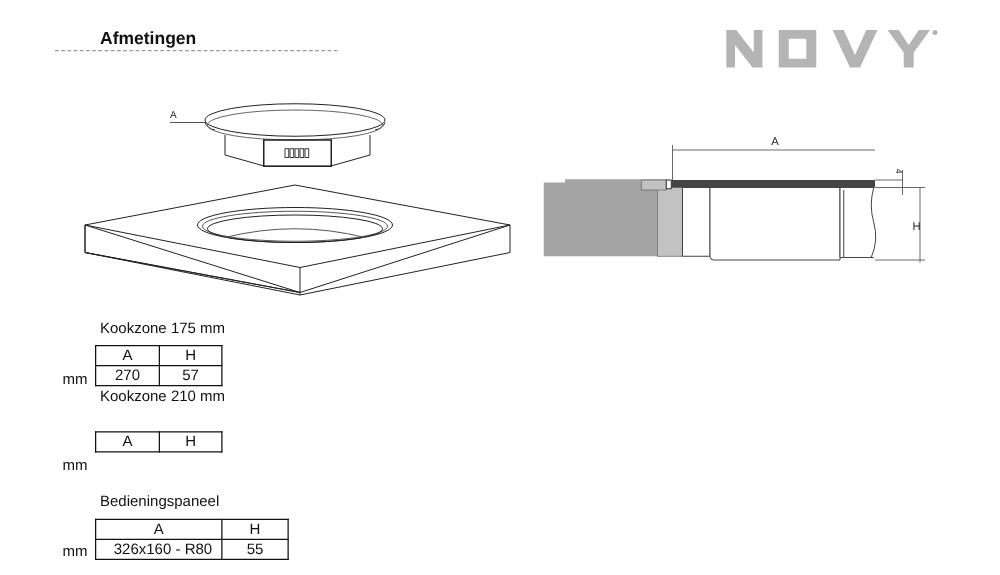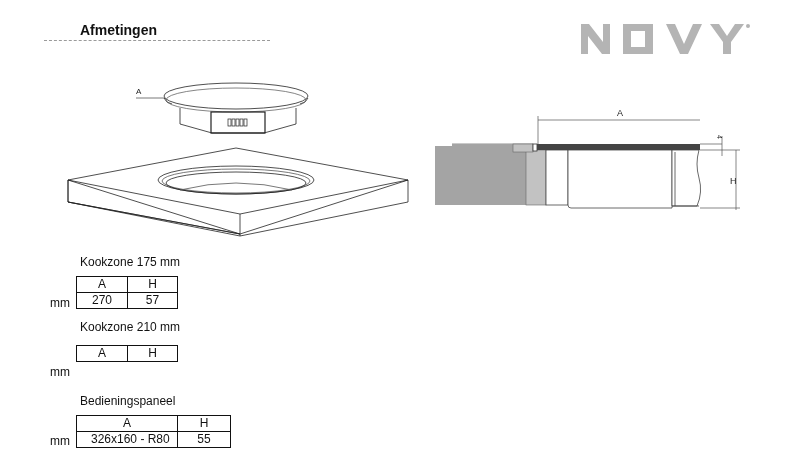--- a/index.html
+++ b/index.html
@@ -114,21 +114,21 @@
     <td style="width:50px">A</td>
     <td>H</td>
   </tr>
   <tr>
     <td>270</td>
     <td>57</td>
   </tr>
 </tbody>
   </table>
 
-<div class="section-label" style="left:80px;top:320px;">Kookzone 210 mm</div>
+<div class="section-label" style="left:80px;top:310px;">Kookzone 210 mm</div>
 <div class="unit" style="left:50px;top:365px;">mm</div>
 <table class="dims" style="left:76px;top:345px;width:102px;">
   <tbody>
       <tr>
     <td style="width:50px">A</td>
     <td>H</td>
   </tr>
 </tbody>
   </table>
 

